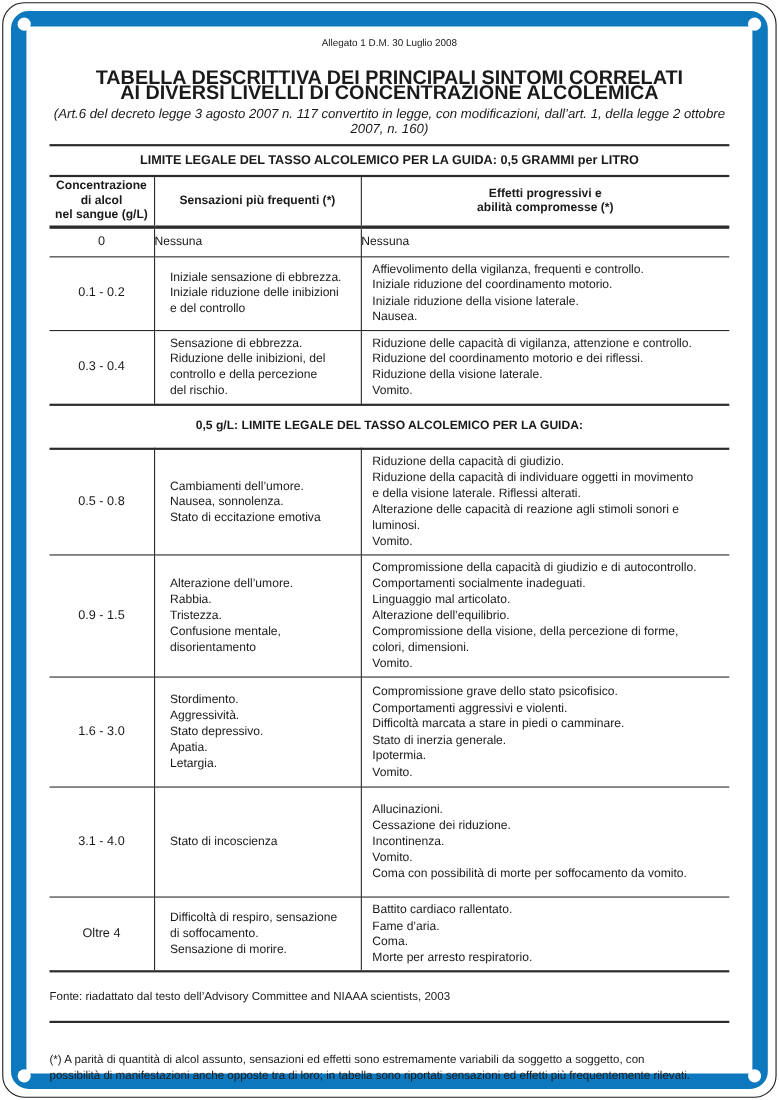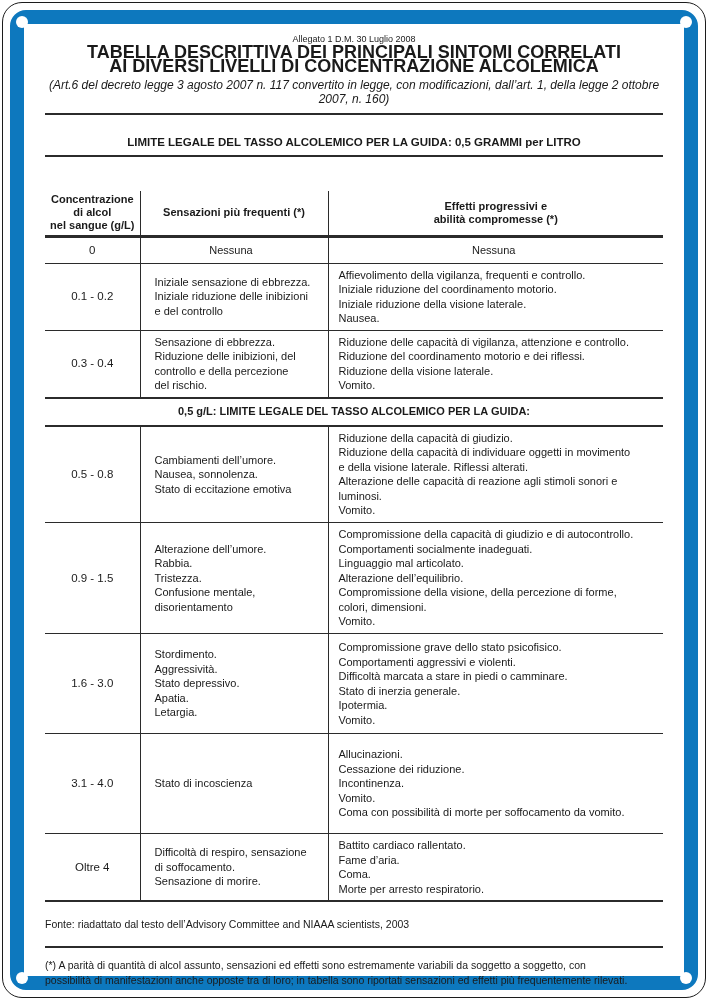--- a/index.html
+++ b/index.html
@@ -20,61 +20,61 @@
   .screw {
     position: absolute; width: 12px; height: 12px; border-radius: 50%;
     background: #ffffff;
   }
   .screw.tl { left: 16px; top: 16px; }
   .screw.tr { right: 16px; top: 16px; }
   .screw.bl { left: 16px; bottom: 16px; }
   .screw.br { right: 16px; bottom: 16px; }
 
   .content { position: absolute; left: 45px; top: 34px; width: 618px; }
-  .allegato { font-size: 9px; text-align: center; margin-bottom: 1px; }
+  .allegato { font-size: 9px; text-align: center; margin-bottom: 19px; }
   .title {
     font-size: 18px; font-weight: bold; text-align: center;
     line-height: 14px; white-space: pre-line;
   }
   .law-ref {
     font-size: 12px; font-style: italic; text-align: center;
     margin-top: 5px; padding-bottom: 7px; border-bottom: 2px solid var(--line);
   }
   .legal-limit {
     font-size: 11.5px; font-weight: bold; text-align: center;
-    padding: 21px 0 7px 0; border-bottom: 2px solid var(--line);
-  }
-
-  table.symptoms { width: 618px; border-collapse: collapse; table-layout: fixed; margin-top: 34px; }
+    padding: 7px 0 7px 0; border-bottom: 2px solid var(--line);
+  }
+
+  table.symptoms { width: 618px; border-collapse: collapse; table-layout: fixed; }
   col.c1 { width: 95px; } col.c2 { width: 188px; } col.c3 { width: 335px; }
   th, td { vertical-align: middle; font-size: 11px; line-height: 14.5px; }
   th {
     font-weight: bold; text-align: center; line-height: 13px;
     height: 45px; border-bottom: 3px solid var(--line); white-space: pre-line;
   }
   .vline { border-right: 1px solid var(--line); }
   tr.data td { border-bottom: 1px solid var(--line); }
   tr.last td { border-bottom: none; }
   td.range { text-align: center; font-size: 11.5px; }
   td.sens { padding: 4px 6px 4px 14px; white-space: pre-line; }
   td.eff  { padding: 4px 4px 4px 10px; white-space: pre-line; }
-  td.center { text-align: center; padding-left: 0; }
+  td.center { text-align: left; padding-left: 0; }
   tr.h27 td { height: 27px; } tr.h67 td { height: 67px; } tr.h58 td { height: 58px; }
   tr.h97 td { height: 97px; } tr.h111 td { height: 111px; } tr.h100 td { height: 100px; }
   tr.h60 td { height: 60px; }
   tr.section td {
     border-top: 2.5px solid var(--line); border-bottom: 2.5px solid var(--line);
-    height: 28px; font-weight: bold; text-align: center; font-size: 11px;
+    height: 40px; font-weight: bold; text-align: center; font-size: 11px;
   }
   .fonte-row {
     border-top: 2px solid var(--line); border-bottom: 2px solid var(--line);
     height: 48px; display: flex; align-items: center; font-size: 10.5px;
   }
   .footnote {
-    margin-top: 10px; font-size: 10.5px; line-height: 14.5px; white-space: pre-line;
+    margin-top: 26px; font-size: 10.5px; line-height: 14.5px; white-space: pre-line;
   }
 </style>
 </head>
 <body>
 
 <div class="outer-line"></div>
 <div class="blue-band"></div>
 <div class="screw tl"></div>
 <div class="screw tr"></div>
 <div class="screw bl"></div>

